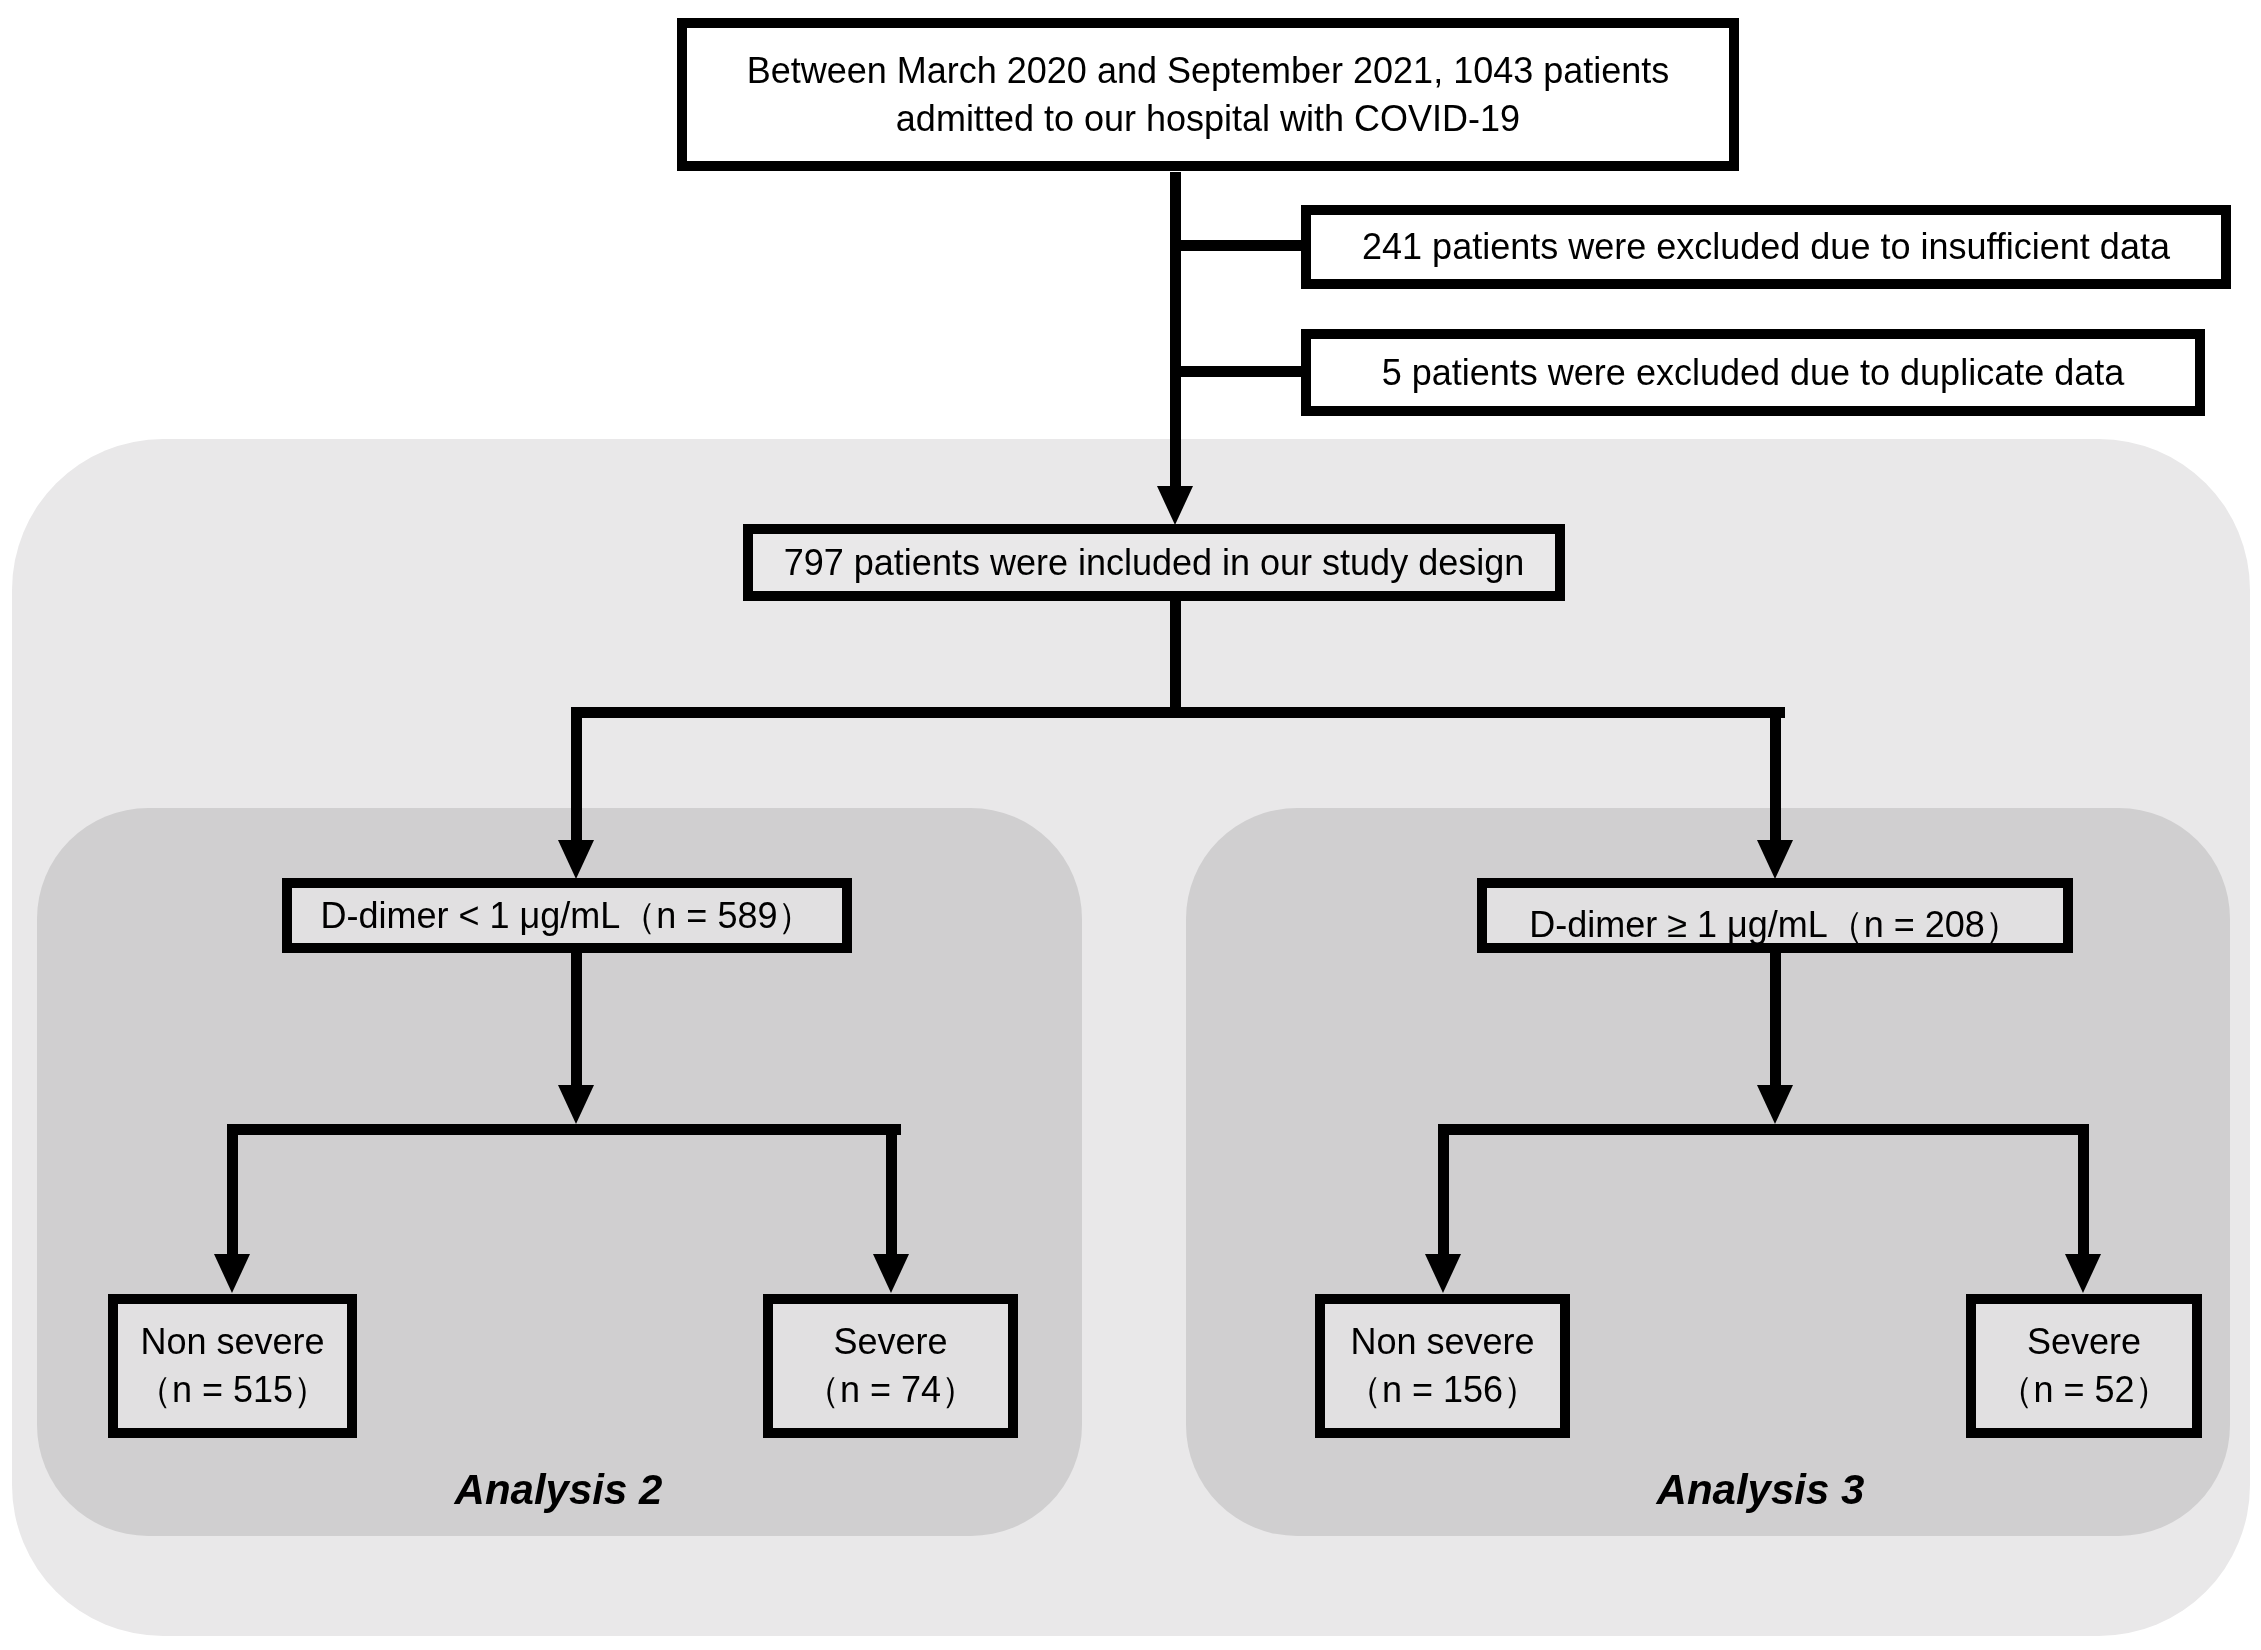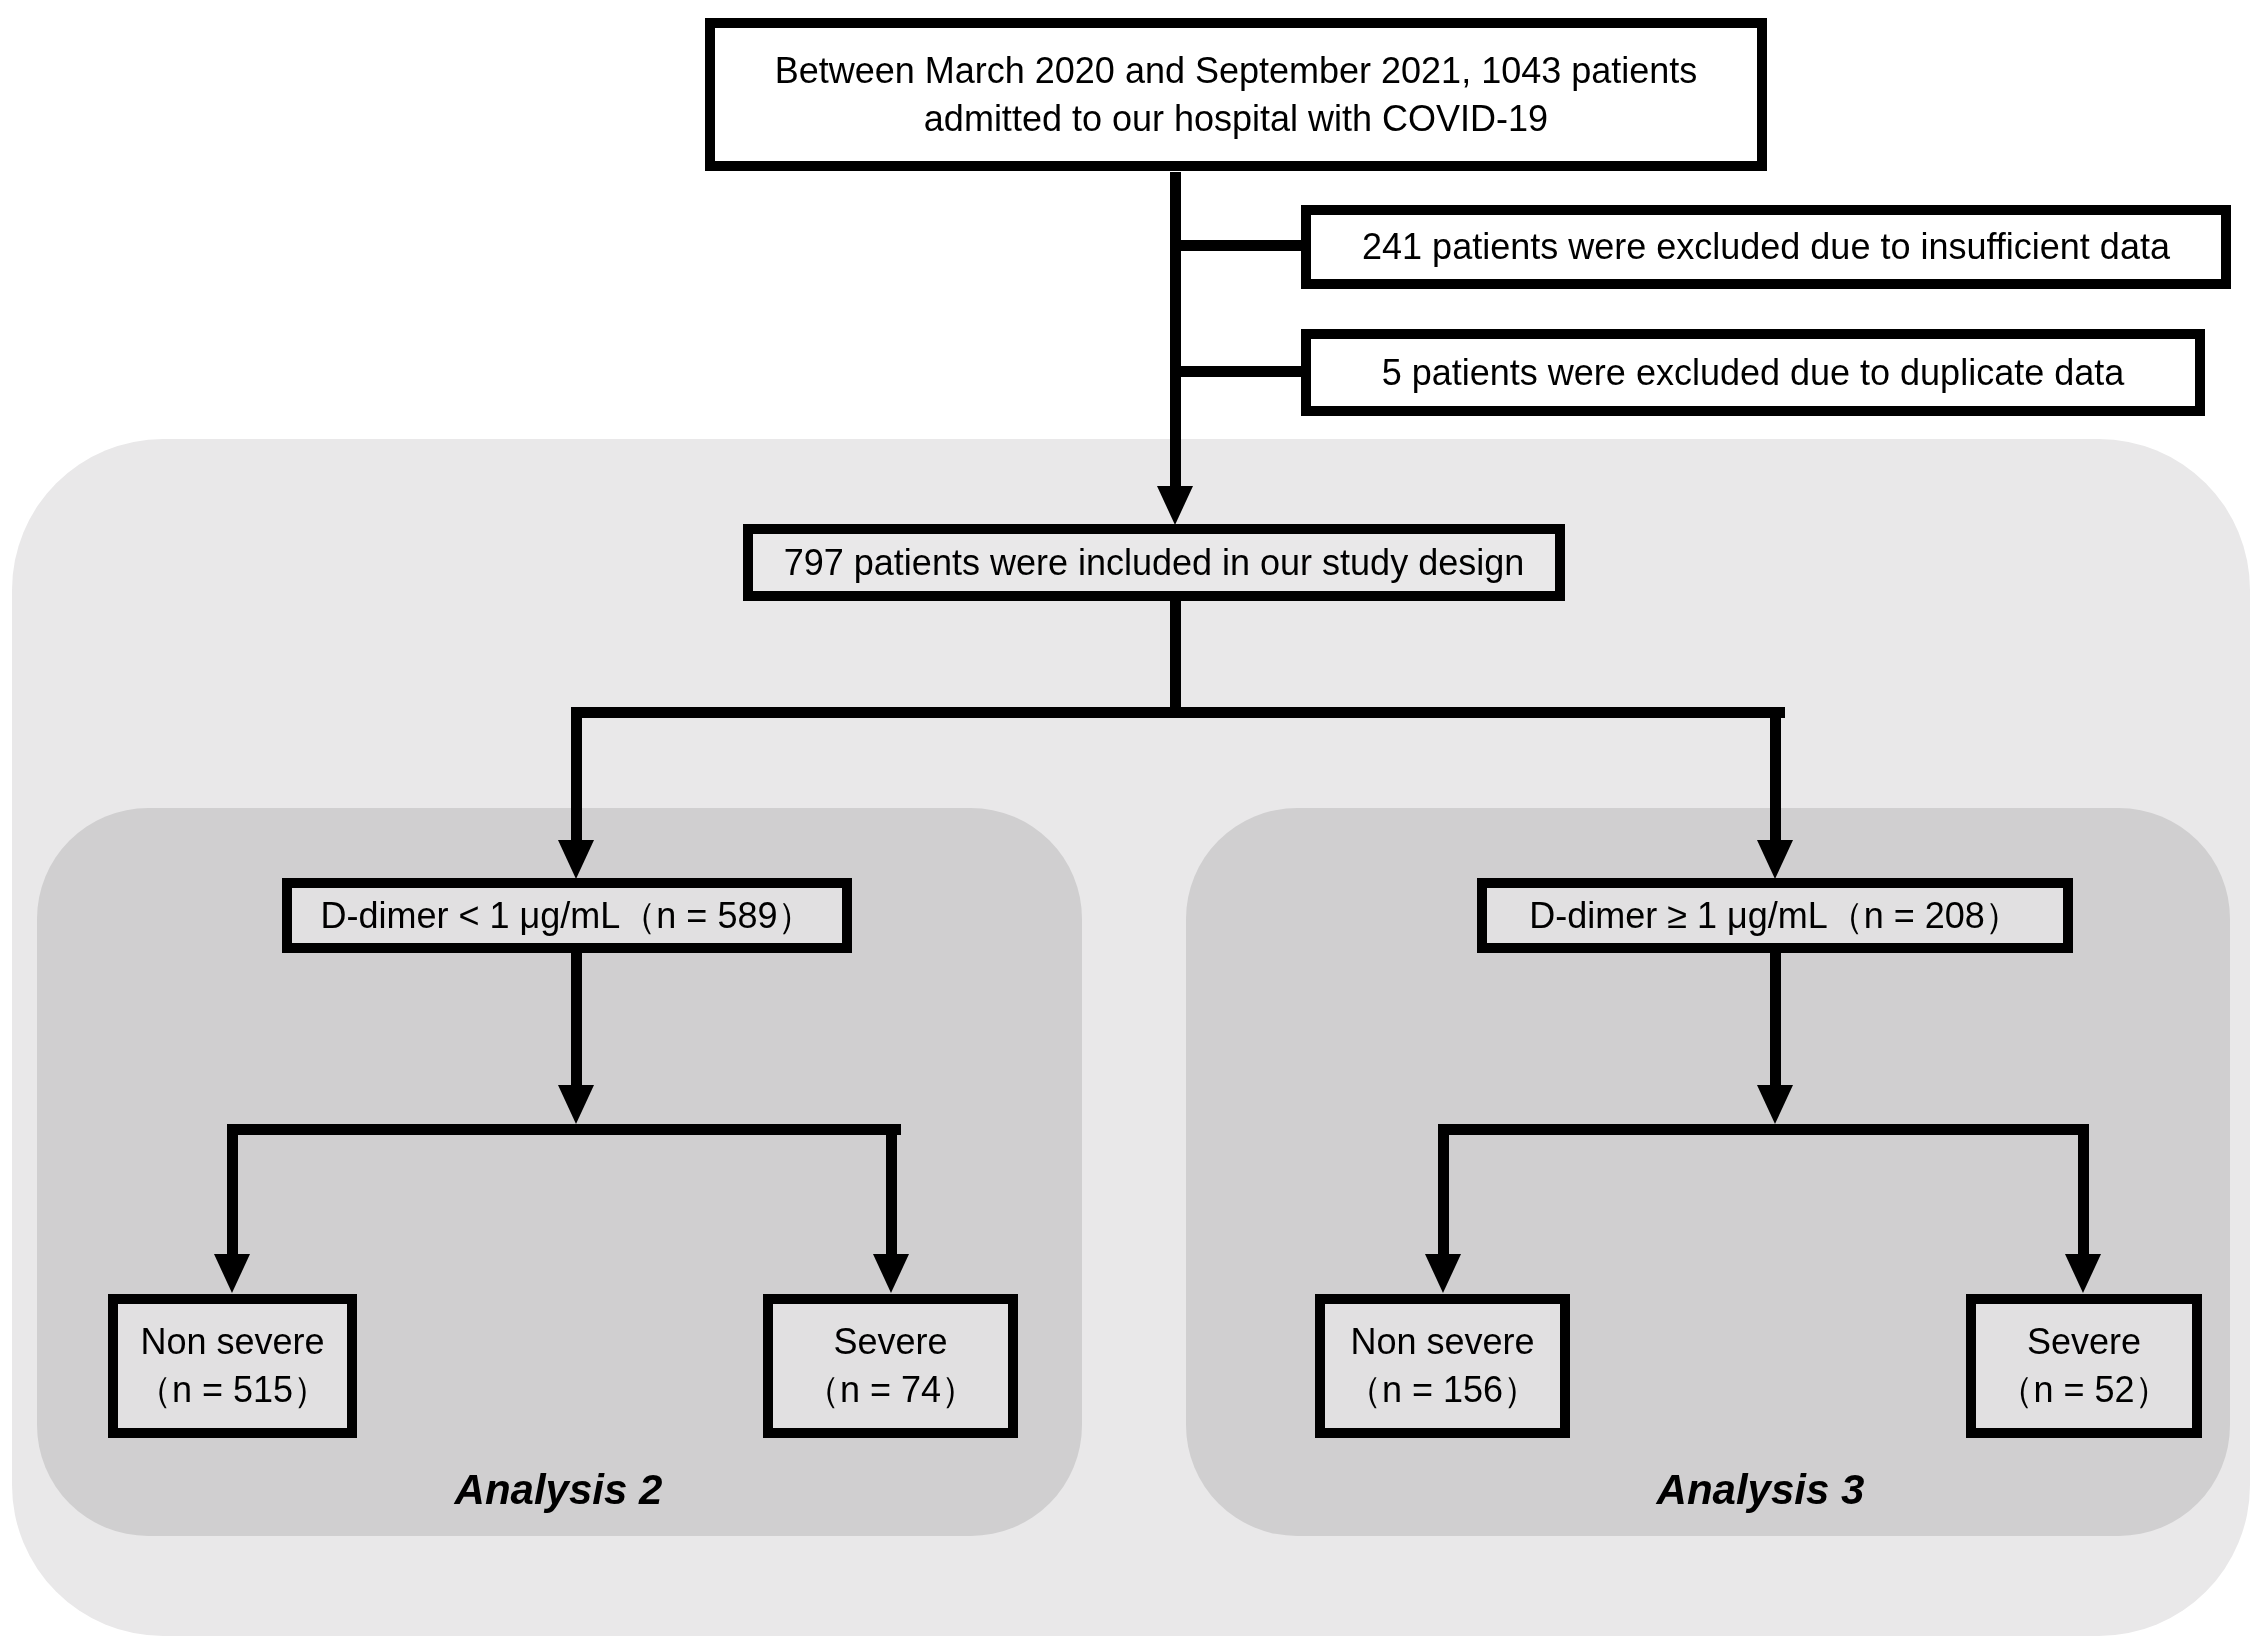--- a/index.html
+++ b/index.html
@@ -28,26 +28,26 @@
     justify-content: space-evenly;
     text-align: center;
     font-size: 36px;
     line-height: 1.0;
     background: #ffffff;
   }
   .node span { display: block; white-space: nowrap; }
   .fill-light { background: #e9e8e9; }
   .fill-gray  { background: #e1e0e1; }
 
-  .node.top-box  { left: 677px; top: 18.3px;   width: 1062px; height: 153px; padding: 11.8px 0; margin-left: 28px; }
+  .node.top-box  { left: 677px; top: 18.3px;   width: 1062px; height: 153px; padding: 11.8px 0; }
   .node.excl1    { left: 1301px; top: 205px;  width: 930px; height: 84px; }
   .node.excl2    { left: 1301px; top: 329px;  width: 904px; height: 87px; }
   .node.included { left: 743px; top: 524px;  width: 822px; height: 77px; }
   .node.ddl      { left: 282px;  top: 878px; width: 570px;  height: 75px; }
-  .node.ddr      { left: 1477px; top: 878px; width: 596px;  height: 75px; }
+  .node.ddr      { left: 1477px; top: 878px; width: 596px;  height: 75px; justify-content: flex-end; }
   .node.nsl      { left: 108px;  top: 1294px; width: 249px;  height: 144px; padding: 9.2px 0; }
   .node.svl      { left: 763px; top: 1294px; width: 255px;  height: 144px; padding: 9.2px 0; }
   .node.nsr      { left: 1315px; top: 1294px; width: 255px;  height: 144px; padding: 9.2px 0; }
   .node.svr      { left: 1966px; top: 1294px; width: 236px;  height: 144px; padding: 9.2px 0; }
 
   .line { position: absolute; background: #000000; }
   .arrow {
     position: absolute; width: 0; height: 0;
     border-left: 18.3px solid transparent;
     border-right: 18.3px solid transparent;

